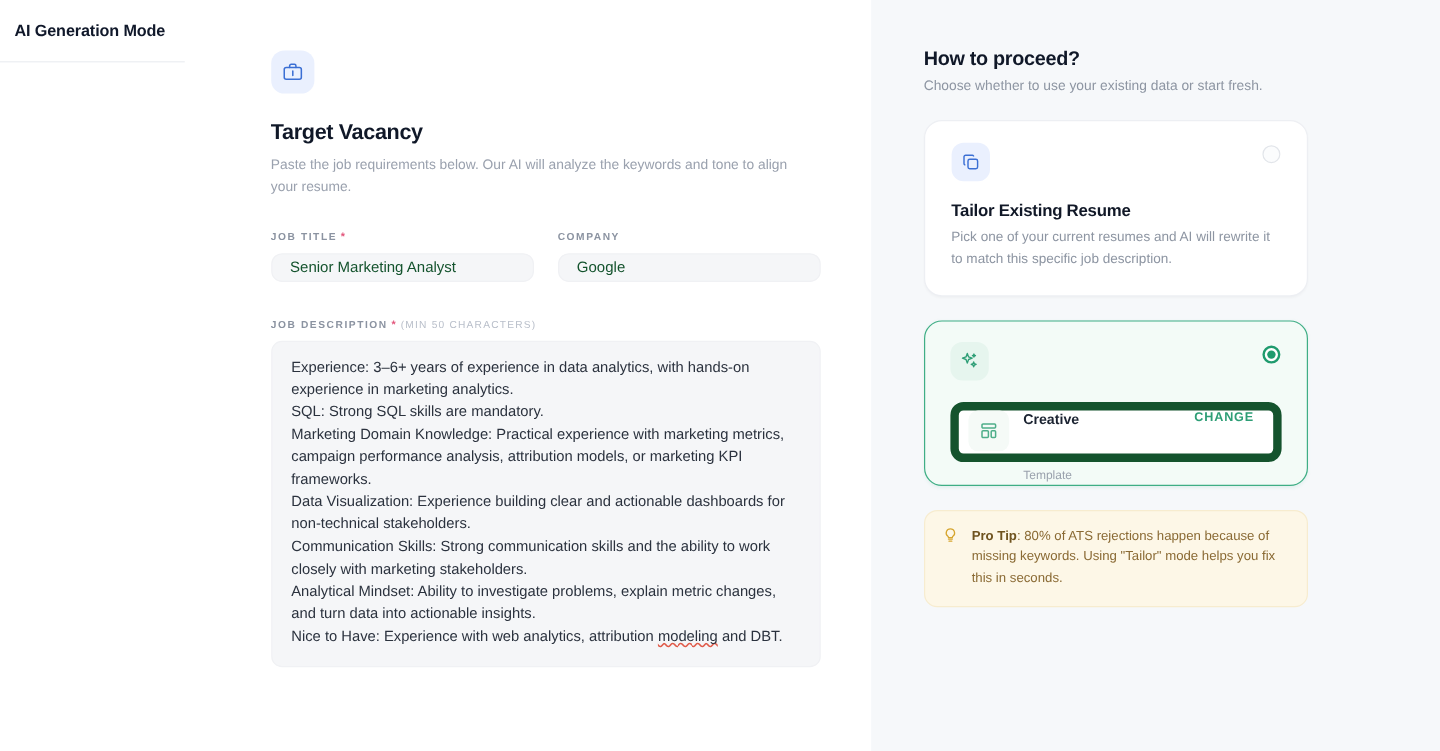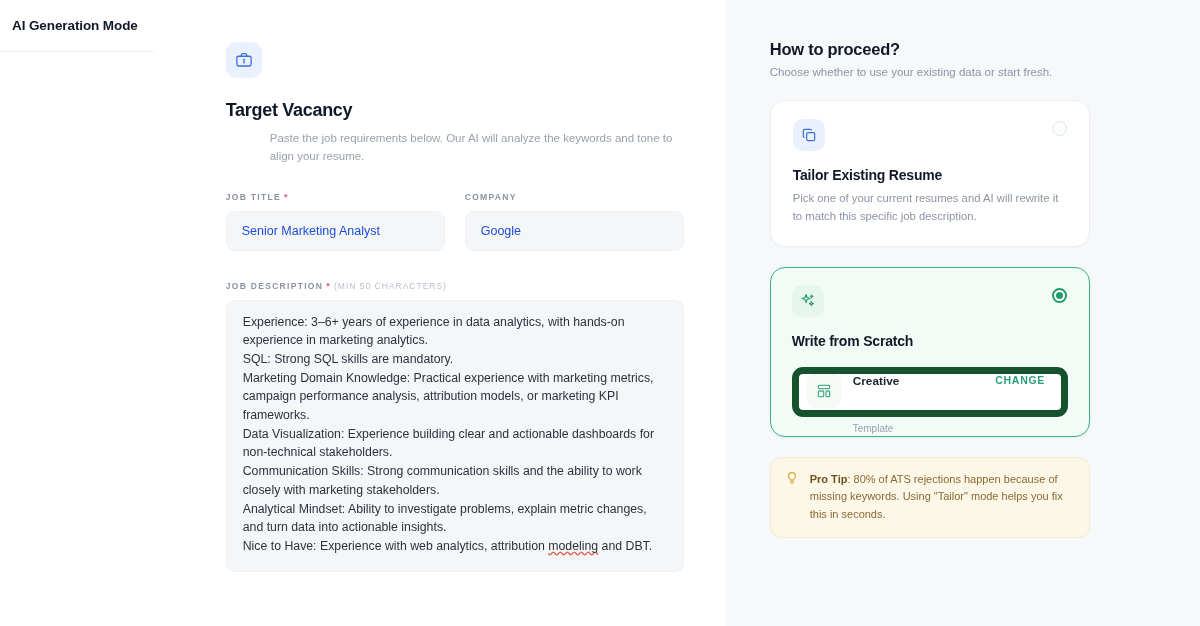--- a/index.html
+++ b/index.html
@@ -56,39 +56,39 @@
     background: #eaf0fe;
     display: flex; align-items: center; justify-content: center;
     margin-bottom: 22px;
   }
   .section-title {
     font-size: 18px; font-weight: bold; color: #101828;
     letter-spacing: -0.3px; margin-bottom: 9px;
   }
   .section-sub {
     font-size: 11.5px; color: #9aa1ae; line-height: 1.55;
-    max-width: 440px; margin-bottom: 26px; margin-left: 44px;
+    max-width: 440px; margin-bottom: 26px;
   }
   .field-row { display: flex; gap: 20px; margin-bottom: 30px; }
   .field { display: flex; flex-direction: column; }
   .field.title-f { width: 225px; }
   .field.company-f { width: 225px; }
   .flabel {
     font-size: 8.5px; font-weight: bold; color: #8b93a1;
     letter-spacing: 1.3px; margin-bottom: 9px;
     display: flex; align-items: baseline; gap: 3px;
   }
   .req { color: #e2547a; font-size: 9px; }
   .flabel-note { color: #b9bfca; font-weight: normal; letter-spacing: 1px; }
   .finput {
-    height: 40px; border-radius: 9px;
+    height: 24px; border-radius: 9px;
     background: #f5f6f8; border: 1px solid #f0f1f4;
     padding: 0 15px;
     font-family: "Liberation Sans", sans-serif;
-    font-size: 12.5px; color: #1d4ed8;
+    font-size: 12.5px; color: #14532d;
     display: flex; align-items: center;
   }
   .ftextarea {
     background: #f5f6f8; border: 1px solid #f0f1f4;
     border-radius: 9px;
     padding: 12px 16px 8px 16px;
     width: 458px; height: 272px;
     font-family: "Liberation Sans", sans-serif;
     font-size: 12.3px; color: #2b323e; line-height: 1.52;
     white-space: pre-wrap; overflow: hidden;
@@ -252,21 +252,20 @@
 
       <div class="opt-card selected">
         <div class="opt-icon green">
           <svg width="17" height="17" viewBox="0 0 24 24" fill="none" stroke="#2e9e76" stroke-width="1.6" stroke-linecap="round" stroke-linejoin="round">
             <path d="M10 3.5l1.5 4.2 4.2 1.5-4.2 1.5L10 15l-1.5-4.3L4.3 9.2l4.2-1.5z"></path>
             <path d="M17.5 13.5l.8 2.1 2.1.8-2.1.8-.8 2.1-.8-2.1-2.1-.8 2.1-.8z"></path>
             <path d="M17.8 4.3l.5 1.3 1.3.5-1.3.5-.5 1.3-.5-1.3-1.3-.5 1.3-.5z"></path>
           </svg>
         </div>
         <div class="radio on"></div>
-        <div class="opt-title">Write from Scratch</div>
 
         <div class="tpl-row">
           <div class="tpl-icon">
             <svg width="16" height="16" viewBox="0 0 24 24" fill="none" stroke="#4fae8a" stroke-width="1.9" stroke-linecap="round" stroke-linejoin="round">
               <rect x="3.5" y="3.5" width="17" height="5" rx="1.3"></rect>
               <rect x="3.5" y="12" width="8" height="8.5" rx="1.3"></rect>
               <rect x="15" y="12" width="5.5" height="8.5" rx="1.3"></rect>
             </svg>
           </div>
           <div class="tpl-text">

